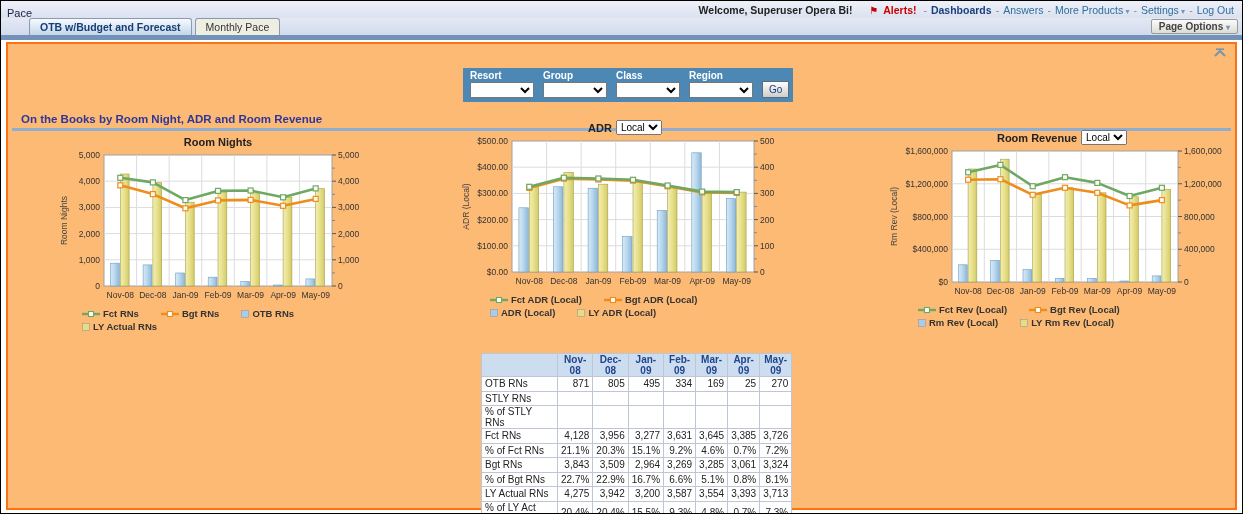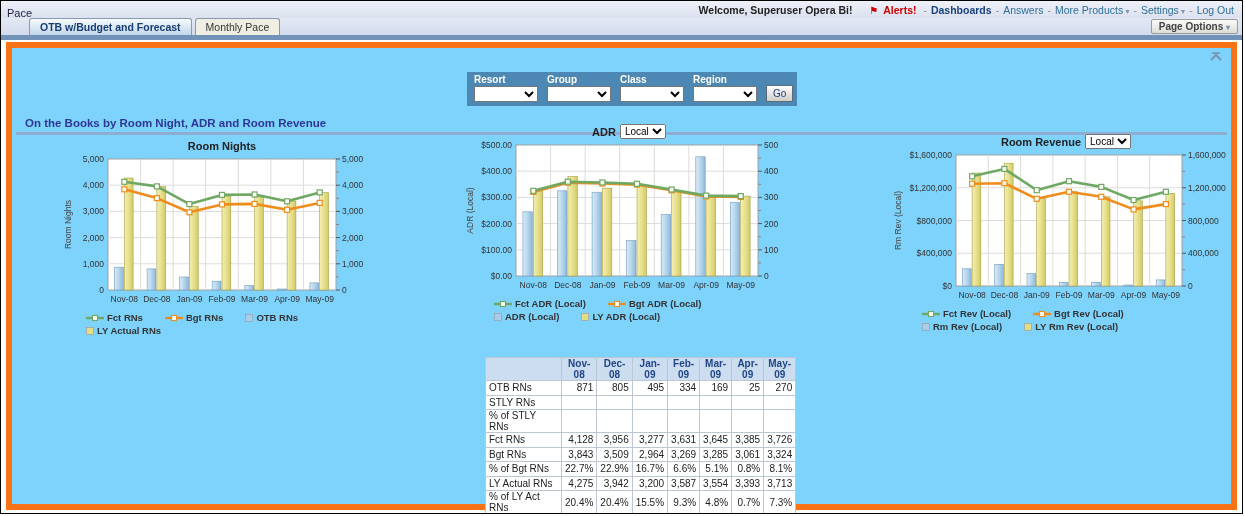--- a/index.html
+++ b/index.html
@@ -28,21 +28,21 @@
     border:1px solid #8a9ab0; border-bottom:none; border-radius:3px 3px 0 0;
     background:#efeee2; color:#333; cursor:pointer; }
   .tab.active { background:linear-gradient(#f6fafd,#c2d7ea); color:#163d77; font-weight:bold; }
   .page-options { position:absolute; right:4px; top:1px; font-size:10px; font-weight:bold; color:#444;
     background:linear-gradient(#fbfbfb,#dcdcd6); border:1px solid #9a9a9a; border-radius:2px;
     padding:1px 7px; cursor:pointer; }
   .band { position:absolute; left:0; top:34px; right:0; height:5px; background:#7292b8; }
 
   
   .content { position:absolute; left:5px; right:5px; top:41px; bottom:3px;
-    border:6px solid #f97316; background:#7dd3fc; }
+    border:2px solid #f97316; background:#fdba74; }
   .collapse { position:absolute; right:8px; top:4px; width:14px; height:10px; cursor:pointer; }
 
   .filterbar { position:absolute; left:455px; top:24px; width:330px; height:34px;
     background:#4d87b3; display:flex; align-items:flex-end; padding:3px 7px 4px 7px; }
   .ffield { display:flex; flex-direction:column; margin-right:9px; }
   .ffield label { font-size:10px; font-weight:bold; color:#fff; margin-bottom:1px; }
   .ffield select { width:64px; height:16px; font-size:10px; font-family:"Liberation Sans",sans-serif; }
   .go-btn { height:17px; font-size:10px; font-weight:normal; color:#1a3c8c;
     background:linear-gradient(#fefefe,#cfcdc6); border:1px solid #5a6b7c; border-radius:1px;
     padding:0 6px; cursor:pointer; }
@@ -556,20 +556,30 @@
             <td class="rowlabel">Fct RNs</td>
             <td class="val">4,128</td>
             <td class="val">3,956</td>
             <td class="val">3,277</td>
             <td class="val">3,631</td>
             <td class="val">3,645</td>
             <td class="val">3,385</td>
             <td class="val">3,726</td>
           </tr>
           <tr>
+            <td class="rowlabel">% of Fct RNs</td>
+            <td class="val">21.1%</td>
+            <td class="val">20.3%</td>
+            <td class="val">15.1%</td>
+            <td class="val">9.2%</td>
+            <td class="val">4.6%</td>
+            <td class="val">0.7%</td>
+            <td class="val">7.2%</td>
+          </tr>
+          <tr>
             <td class="rowlabel">Bgt RNs</td>
             <td class="val">3,843</td>
             <td class="val">3,509</td>
             <td class="val">2,964</td>
             <td class="val">3,269</td>
             <td class="val">3,285</td>
             <td class="val">3,061</td>
             <td class="val">3,324</td>
           </tr>
           <tr>

